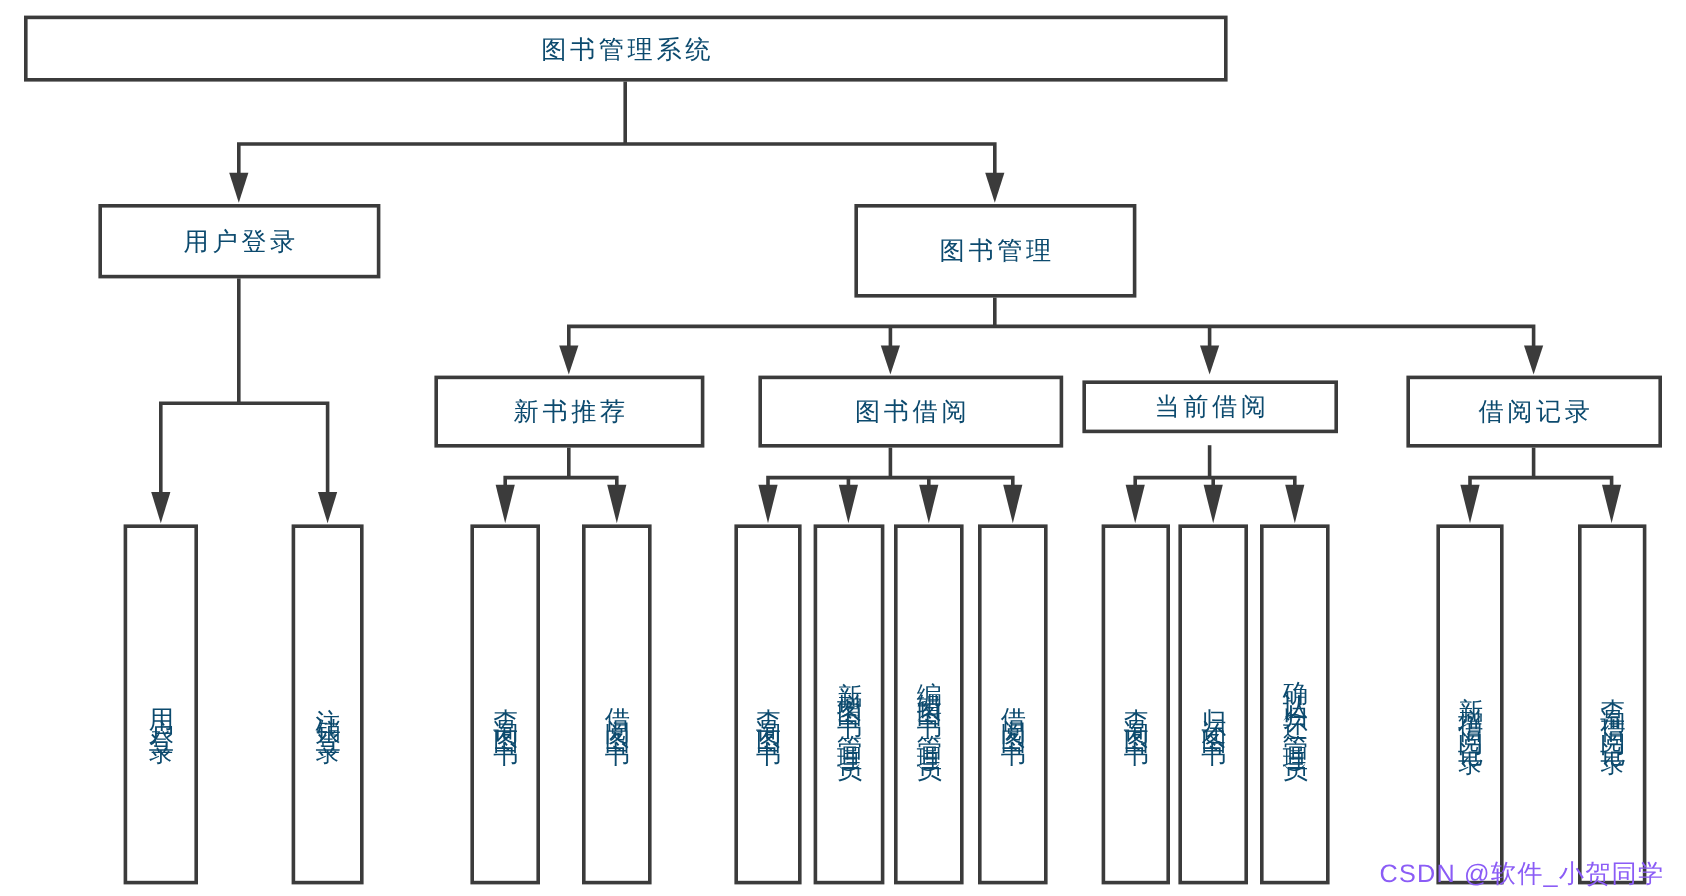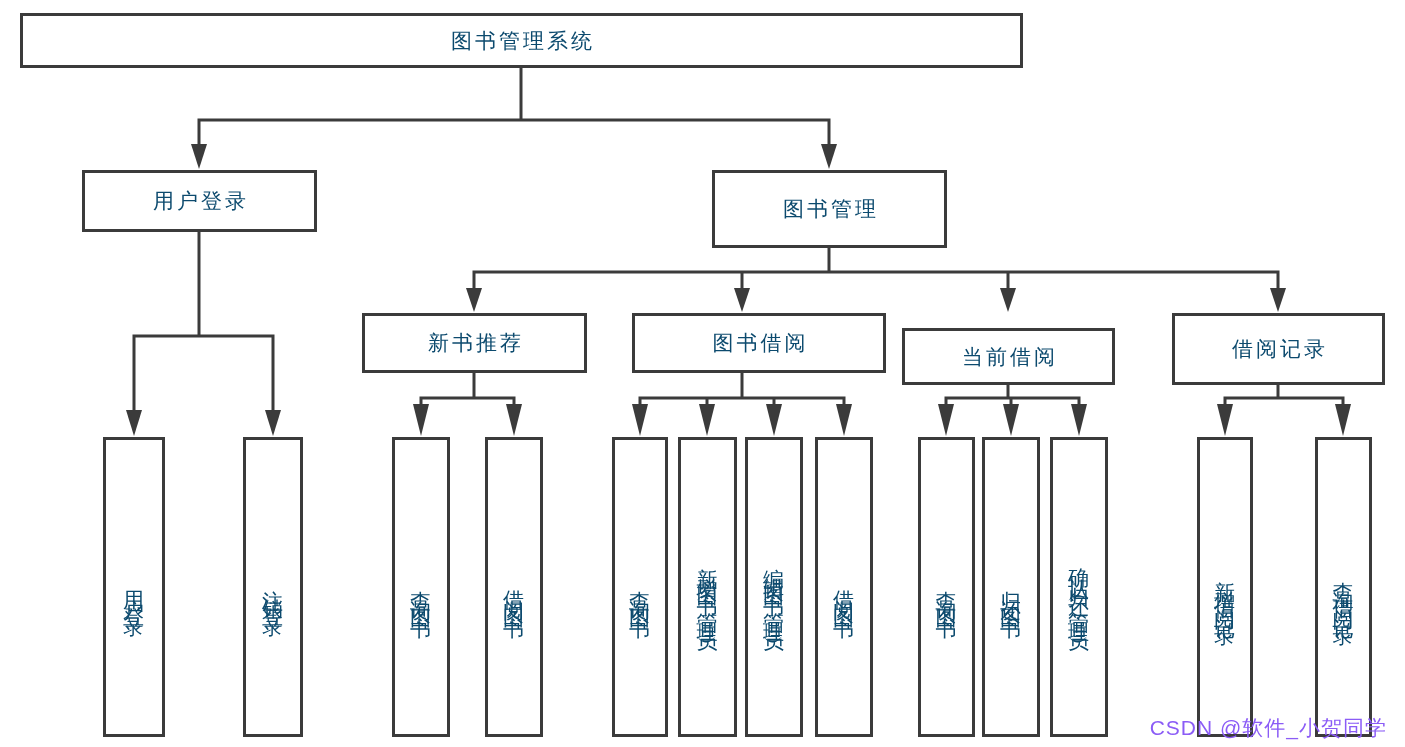--- a/index.html
+++ b/index.html
@@ -133,24 +133,24 @@
   <div class="box h" style="left:712px; top:170px; width:235px; height:78px;">
     <span>图书管理</span>
   </div>
 
   <div class="box h" style="left:362px; top:313px; width:225px; height:60px;align-items:center;">
     <span>新书推荐</span>
   </div>
   <div class="box h" style="left:632px; top:313px; width:254px; height:60px;">
     <span>图书借阅</span>
   </div>
-  <div class="box h" style="left:902px; top:328px; width:213px; height:57px;">
+  <div class="box h" style="left:902px; top:317px; width:213px; height:44px;">
     <span>当前借阅</span>
   </div>
-  <div class="box h" style="left:1172px; top:313px; width:213px; height:72px;">
+  <div class="box h" style="left:1172px; top:313px; width:213px; height:60px;">
     <span>借阅记录</span>
   </div>
 
   <div class="box v" style="left:103px; top:437px; width:62px; height:300px;">
     <span>用户登录</span>
   </div>
   <div class="box v" style="left:243px; top:437px; width:60px; height:300px;">
     <span>注销登录</span>
   </div>
 

